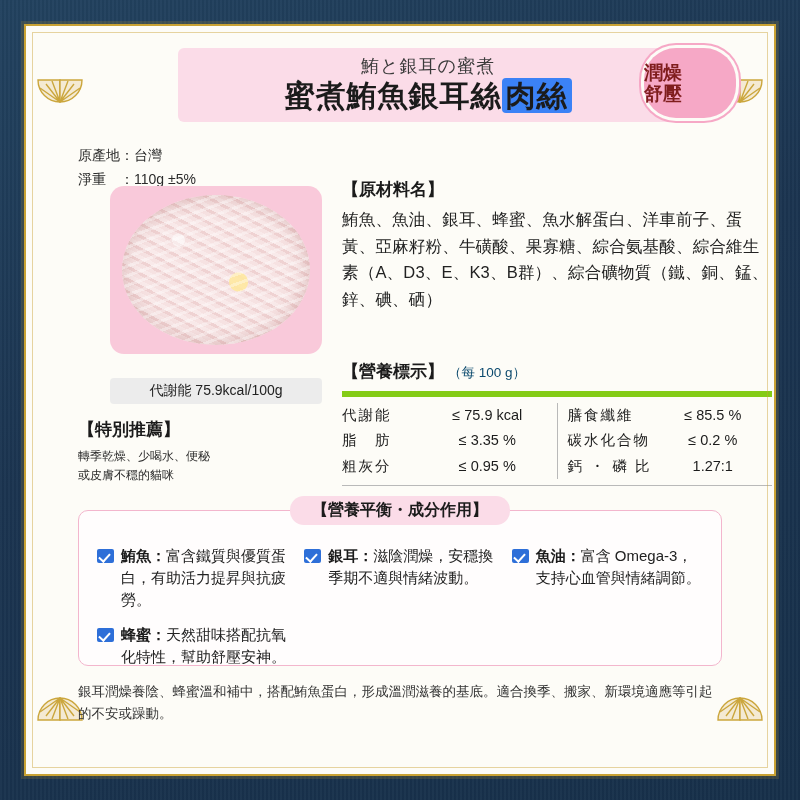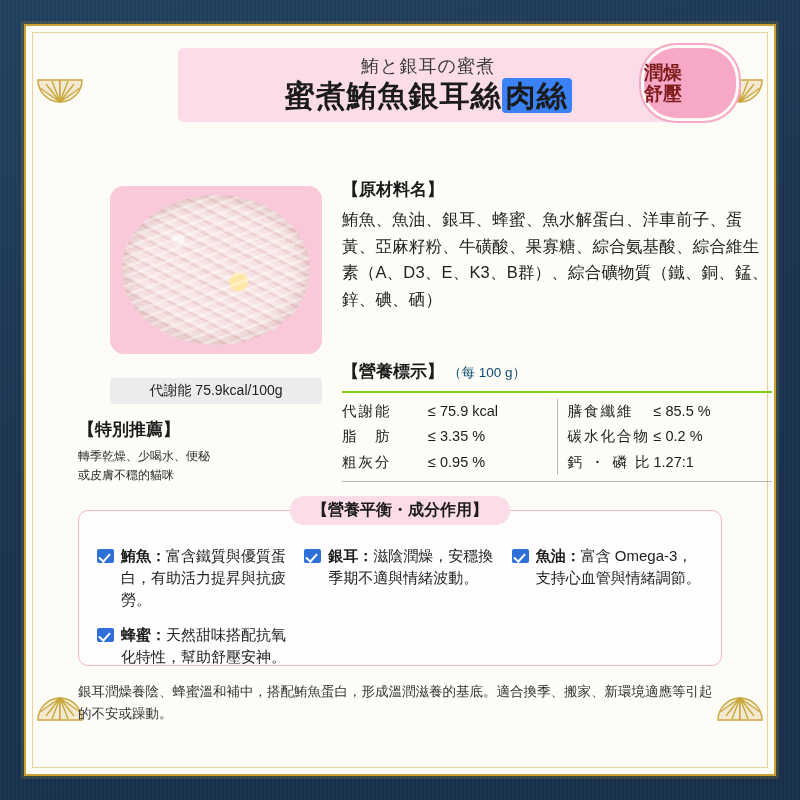--- a/index.html
+++ b/index.html
@@ -98,27 +98,27 @@
 
   
   .ingredients{position:absolute;left:316px;top:152px;width:430px;}
   .ingredients .body{font-size:16.5px;color:#222;line-height:1.62;margin-top:5px;letter-spacing:.2px;}
 
   
   .nutri{position:absolute;left:316px;top:334px;width:430px;}
   .nutri-head{display:flex;align-items:baseline;gap:4px;}
   .nutri-head .per{font-size:13.5px;color:#0c4a6e;}
   .nutri-table{
-    margin-top:8px;border-top:2px solid #84cc16;border-bottom:1px solid #b9b9b9;
+    margin-top:8px;border-top:6px solid #84cc16;border-bottom:1px solid #b9b9b9;
     padding:6px 0;
   }
   .nutri-row{display:flex;font-size:14.5px;color:#1c1c1c;line-height:1.75;}
   .nutri-col{flex:1;display:flex;}
   .nutri-col .nm{width:86px;display:inline-block;letter-spacing:2px;}
-  .nutri-col .vl{flex:1;}
+  .nutri-col .vl{flex:1;text-align:center;}
   .divider-v{width:1px;background:#b9b9b9;margin:0 10px;}
 
   
   .balance{
     position:absolute;left:52px;top:484px;right:52px;height:154px;
     border:1.5px solid #f3b6cd;border-radius:10px;background:#fffdfd;
   }
   .balance-title{
     position:absolute;left:50%;transform:translateX(-50%);top:-15px;
     background:#fbdce8;border-radius:14px;padding:4px 22px;
@@ -195,20 +195,24 @@
     <div class="title-band"></div>
     <div class="title-sub">鮪と銀耳の蜜煮</div>
     <div class="title-main">
       <span>蜜煮鮪魚銀耳絲</span><span class="hl">肉絲</span>
     </div>
     <div class="badge">
       <span>潤燥</span>
       <span>舒壓</span>
     </div>
 
+    <div class="origin">
+      <div>原產地：台灣</div>
+      <div>淨重　：110g ±5%</div>
+    </div>
 
     <div class="photo-wrap">
       <div class="photo"></div>
     </div>
     <div class="kcal-pill">代謝能  75.9kcal/100g</div>
 
     <div class="special">
       <div class="sec-head">【特別推薦】</div>
       <div class="body">轉季乾燥、少喝水、便秘<br>或皮膚不穩的貓咪</div>
     </div>

